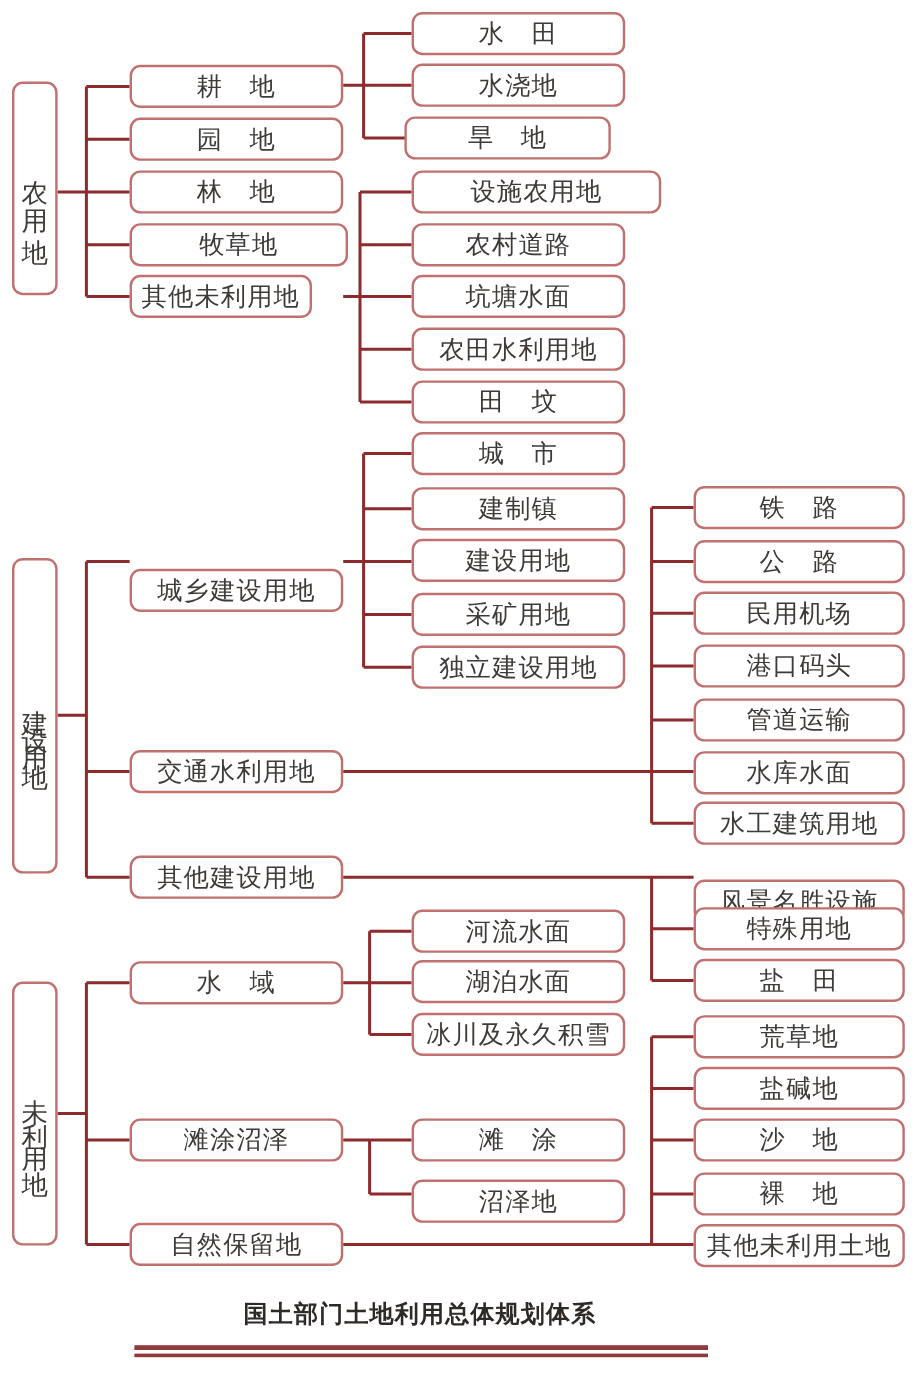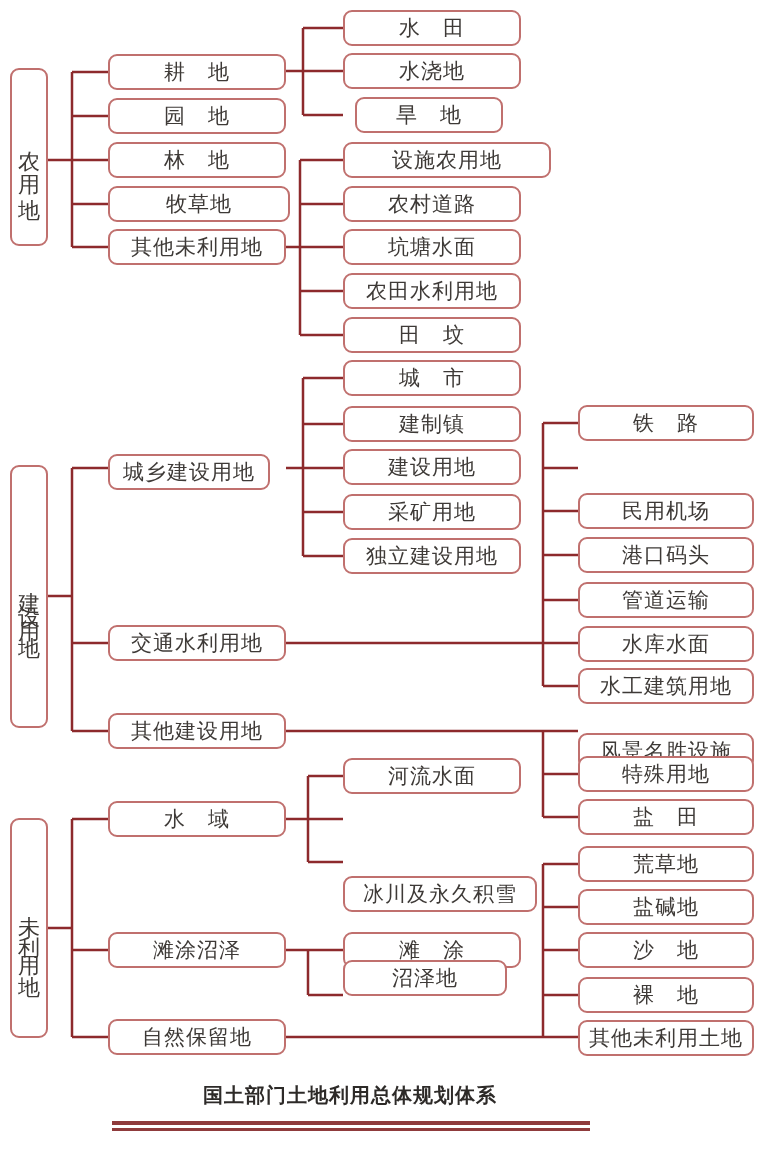--- a/index.html
+++ b/index.html
@@ -54,60 +54,62 @@
     <span class="vtext" style="letter-spacing:15px;margin-bottom:-15px">建设用地</span>
   </div>
   <div class="box root" style="left:10px;top:818px;width:38px;height:220px">
     <span class="vtext" style="letter-spacing:20px;margin-bottom:-20px">未利用地</span>
   </div>
 
   <div class="box" style="left:108px;top:54px;width:178px">耕　地</div>
   <div class="box" style="left:108px;top:98px;width:178px">园　地</div>
   <div class="box" style="left:108px;top:142px;width:178px">林　地</div>
   <div class="box" style="left:108px;top:186px;width:182px">牧草地</div>
-  <div class="box" style="left:108px;top:229px;width:178px">其他未利用地</div>
+  <div class="box" style="left:108px;top:229px;width:152px">其他未利用地</div>
 
   <div class="box" style="left:343px;top:10px;width:178px">水　田</div>
   <div class="box" style="left:343px;top:53px;width:178px">水浇地</div>
-  <div class="box" style="left:355px;top:97px;width:148px">旱　地</div>
+  <div class="box" style="left:337px;top:97px;width:172px">旱　地</div>
   <div class="box" style="left:343px;top:142px;width:208px">设施农用地</div>
   <div class="box" style="left:343px;top:186px;width:178px">农村道路</div>
   <div class="box" style="left:343px;top:229px;width:178px">坑塘水面</div>
   <div class="box" style="left:343px;top:273px;width:178px">农田水利用地</div>
   <div class="box" style="left:343px;top:317px;width:178px">田　坟</div>
 
-  <div class="box" style="left:108px;top:454px;width:162px">城乡建设用地</div>
+  <div class="box" style="left:108px;top:474px;width:178px">城乡建设用地</div>
   <div class="box" style="left:108px;top:625px;width:178px">交通水利用地</div>
   <div class="box" style="left:108px;top:713px;width:178px">其他建设用地</div>
 
   <div class="box" style="left:343px;top:360px;width:178px">城　市</div>
   <div class="box" style="left:343px;top:406px;width:178px">建制镇</div>
   <div class="box" style="left:343px;top:449px;width:178px">建设用地</div>
   <div class="box" style="left:343px;top:494px;width:178px">采矿用地</div>
   <div class="box" style="left:343px;top:538px;width:178px">独立建设用地</div>
 
   <div class="box" style="left:578px;top:405px;width:176px">铁　路</div>
+  <div class="box" style="left:578px;top:450px;width:176px">公　路</div>
   <div class="box" style="left:578px;top:493px;width:176px">民用机场</div>
   <div class="box" style="left:578px;top:537px;width:176px">港口码头</div>
   <div class="box" style="left:578px;top:582px;width:176px">管道运输</div>
   <div class="box" style="left:578px;top:626px;width:176px">水库水面</div>
   <div class="box" style="left:578px;top:668px;width:176px">水工建筑用地</div>
 
   <div class="box" style="left:578px;top:733px;width:176px">风景名胜设施</div>
   <div class="box" style="left:578px;top:756px;width:176px">特殊用地</div>
   <div class="box" style="left:578px;top:799px;width:176px">盐　田</div>
 
   <div class="box" style="left:108px;top:932px;width:178px">滩涂沼泽</div>
   <div class="box" style="left:108px;top:801px;width:178px">水　域</div>
   <div class="box" style="left:108px;top:1019px;width:178px">自然保留地</div>
 
   <div class="box" style="left:343px;top:758px;width:178px">河流水面</div>
-  <div class="box" style="left:343px;top:876px;width:194px">冰川及永久积雪</div>
+  <div class="box" style="left:343px;top:800px;width:178px">湖泊水面</div>
+  <div class="box" style="left:343px;top:844px;width:178px">冰川及永久积雪</div>
   <div class="box" style="left:343px;top:932px;width:178px">滩　涂</div>
-  <div class="box" style="left:343px;top:960px;width:164px">沼泽地</div>
+  <div class="box" style="left:343px;top:983px;width:178px">沼泽地</div>
 
   <div class="box" style="left:578px;top:846px;width:176px">荒草地</div>
   <div class="box" style="left:578px;top:889px;width:176px">盐碱地</div>
   <div class="box" style="left:578px;top:932px;width:176px">沙　地</div>
   <div class="box" style="left:578px;top:977px;width:176px">裸　地</div>
   <div class="box" style="left:578px;top:1020px;width:176px">其他未利用土地</div>
 
   <div class="title">国土部门土地利用总体规划体系</div>
   <div class="underline u1"></div>
   <div class="underline u2"></div>

